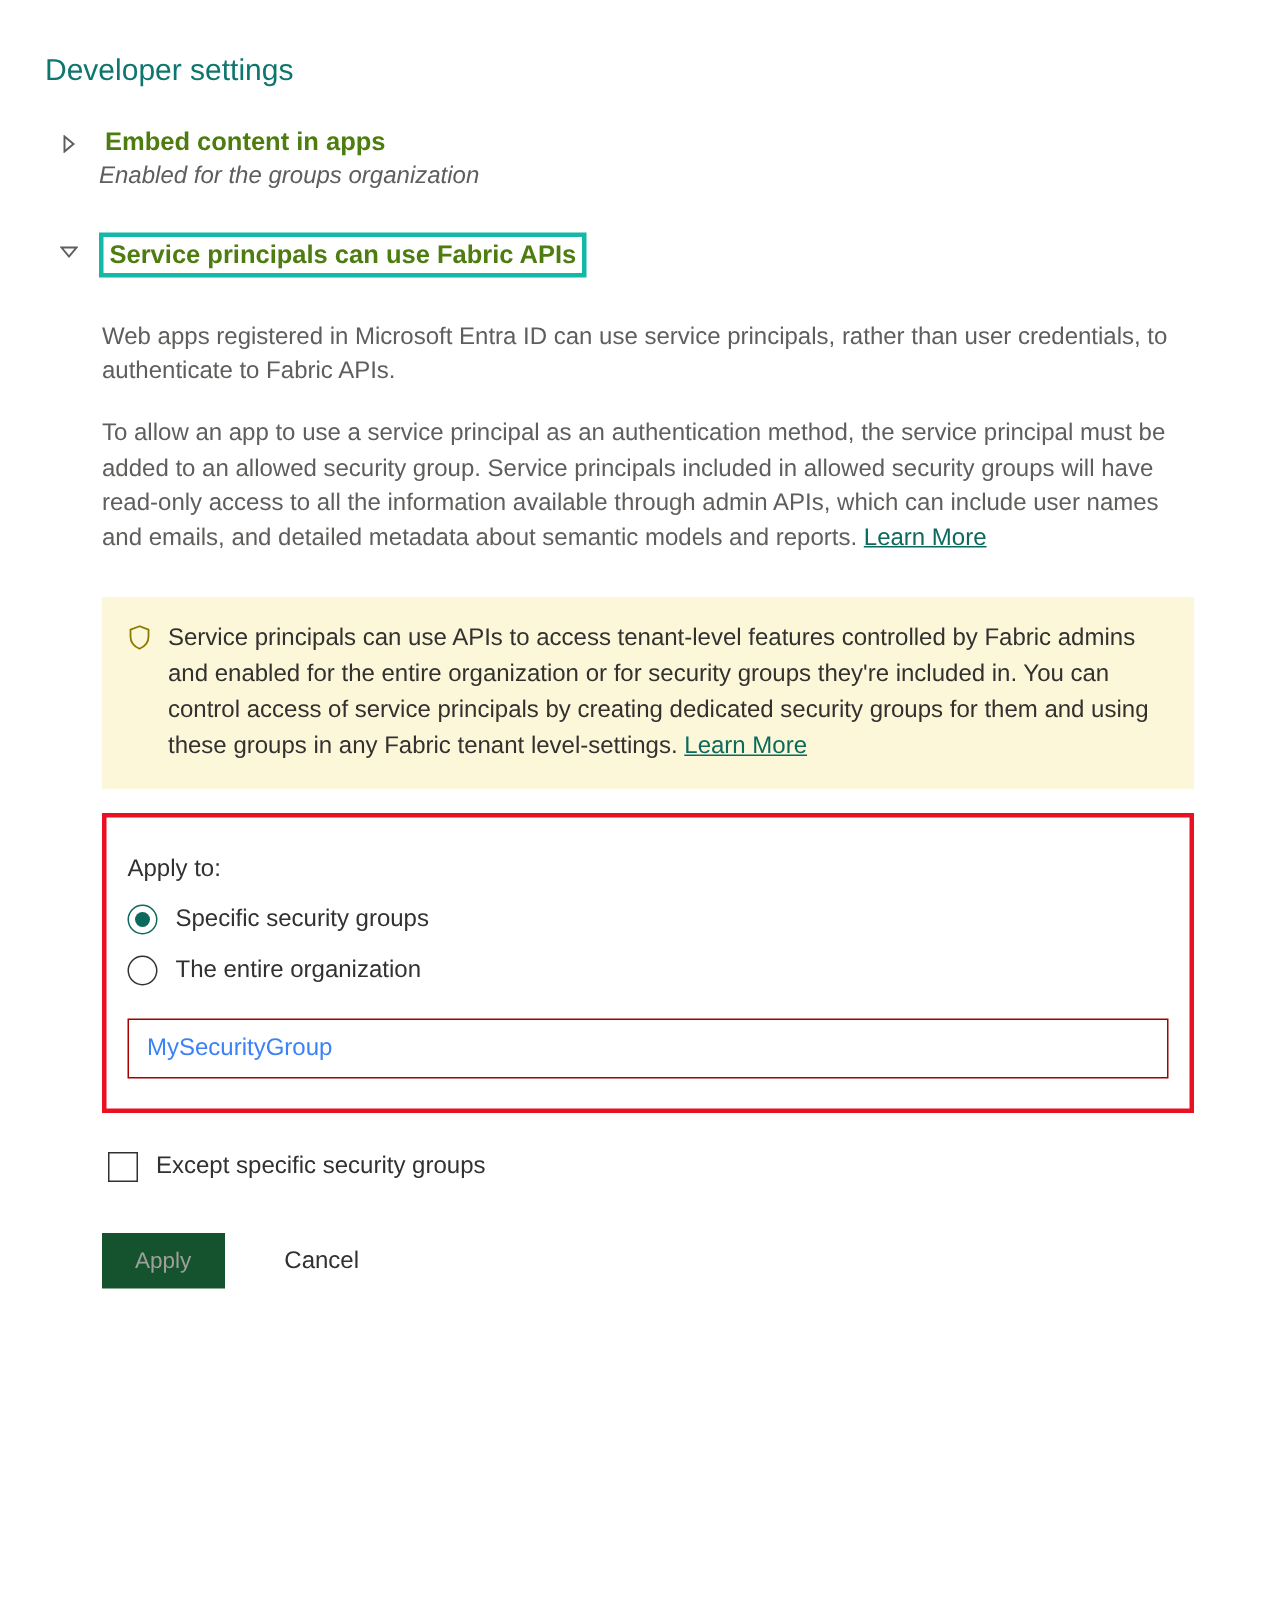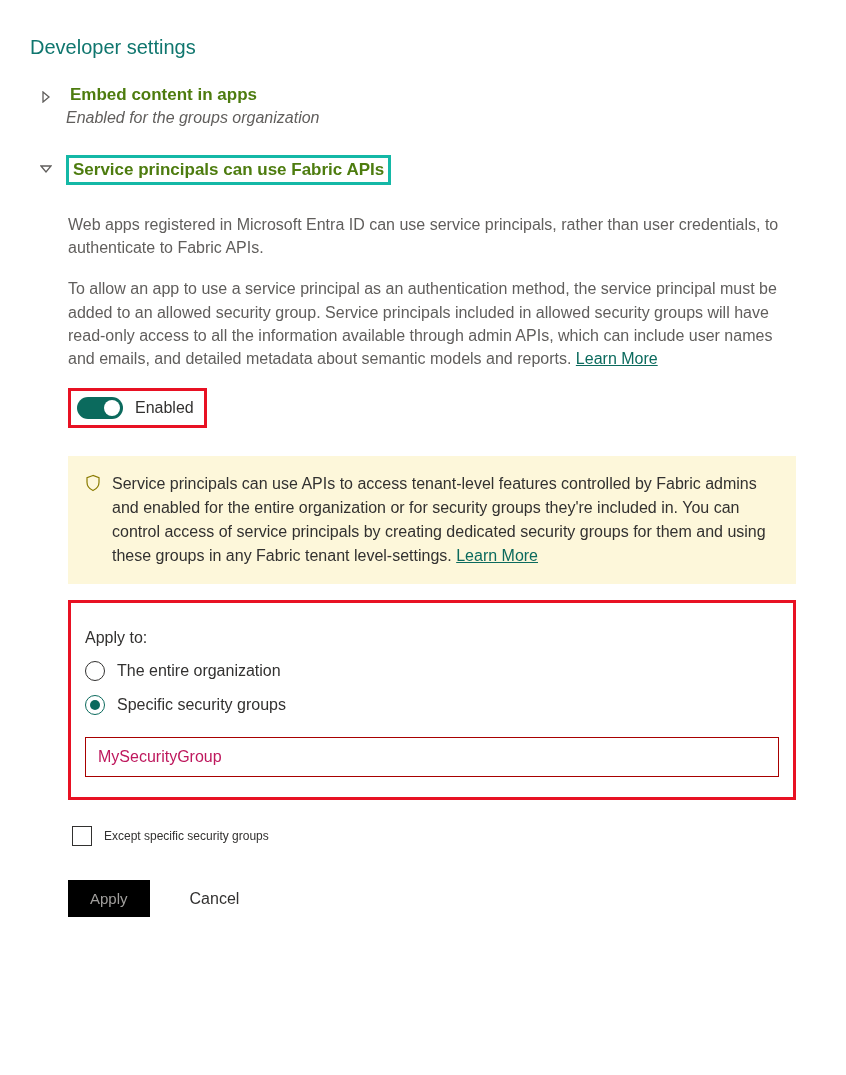--- a/index.html
+++ b/index.html
@@ -136,44 +136,44 @@
       background: #0b6a5d;
       border-radius: 50%;
     }
     .radio-label { font-size: 16px; color: #323130; }
     .input-field {
       width: 100%;
       border: 1px solid #a80000;
       padding: 10px 12px;
       font-size: 16px;
       font-family: inherit;
-      color: #be185d;
+      color: #3b82f6;
       margin-top: 8px;
     }
     .checkbox-row {
       display: flex;
       align-items: center;
       margin-top: 26px;
       margin-left: 4px;
     }
     .checkbox {
       width: 20px;
       height: 20px;
       border: 1.5px solid #323130;
       margin-right: 12px;
     }
-    .checkbox-label { font-size: 12px; color: #323130; }
+    .checkbox-label { font-size: 16px; color: #323130; }
     .button-row {
       display: flex;
       align-items: center;
       margin-top: 34px;
       gap: 40px;
     }
     .btn-apply {
-      background: #000000;
+      background: #14532d;
       color: #a19f9d;
       border: none;
       padding: 10px 22px;
       font-size: 15px;
       font-family: inherit;
     }
     .btn-cancel {
       background: none;
       border: none;
       color: #323130;
@@ -211,53 +211,47 @@
     <span class="setting-title highlight-red">Service principals can use Fabric APIs</span>
   </div>
 </div>
 
 <div class="expanded-block">
   <p class="desc-para">Web apps registered in Microsoft Entra ID can use service principals, rather than user credentials, to authenticate to Fabric APIs.</p>
   <p class="desc-para">
     <span>To allow an app to use a service principal as an authentication method, the service principal must be added to an allowed security group. Service principals included in allowed security groups will have read-only access to all the information available through admin APIs, which can include user names and emails, and detailed metadata about semantic models and reports.  </span><a class="link">Learn More</a>
   </p>
 
-  <div class="toggle-wrap">
-    <div class="toggle">
-      <div class="toggle-thumb"></div>
-    </div>
-    <span class="toggle-label">Enabled</span>
-  </div>
 
   <div class="notice-box">
     <span class="notice-icon">
       <svg viewBox="0 0 24 24" width="18" height="18">
           <path d="M12 2 L4 5 v6 c0 5 3.5 9 8 11 4.5-2 8-6 8-11 V5 L12 2 Z" fill="none" stroke="#8a7b00" stroke-width="1.6"></path>
         </svg>
     </span>
     <div class="notice-text">
       <span>Service principals can use APIs to access tenant-level features controlled by Fabric admins and enabled for the entire organization or for security groups they're included in. You can control access of service principals by creating dedicated security groups for them and using these groups in any Fabric tenant level-settings.  </span><a class="link">Learn More</a>
     </div>
   </div>
 
   <div class="apply-section">
     <div class="apply-label">Apply to:</div>
 
     <div class="radio-row">
-      <span class="radio-outer"></span>
-      <span class="radio-label">The entire organization</span>
-    </div>
-
-    <div class="radio-row">
       <span class="radio-outer selected">
           <span class="radio-inner"></span>
         </span>
       <span class="radio-label">Specific security groups</span>
     </div>
 
+    <div class="radio-row">
+      <span class="radio-outer"></span>
+      <span class="radio-label">The entire organization</span>
+    </div>
+
     <input class="input-field" type="text" value="MySecurityGroup" style="">
   </div>
 
   <div class="checkbox-row">
     <span class="checkbox"></span>
     <span class="checkbox-label">Except specific security groups</span>
   </div>
 
   <div class="button-row">
     <button class="btn-apply">Apply</button>

